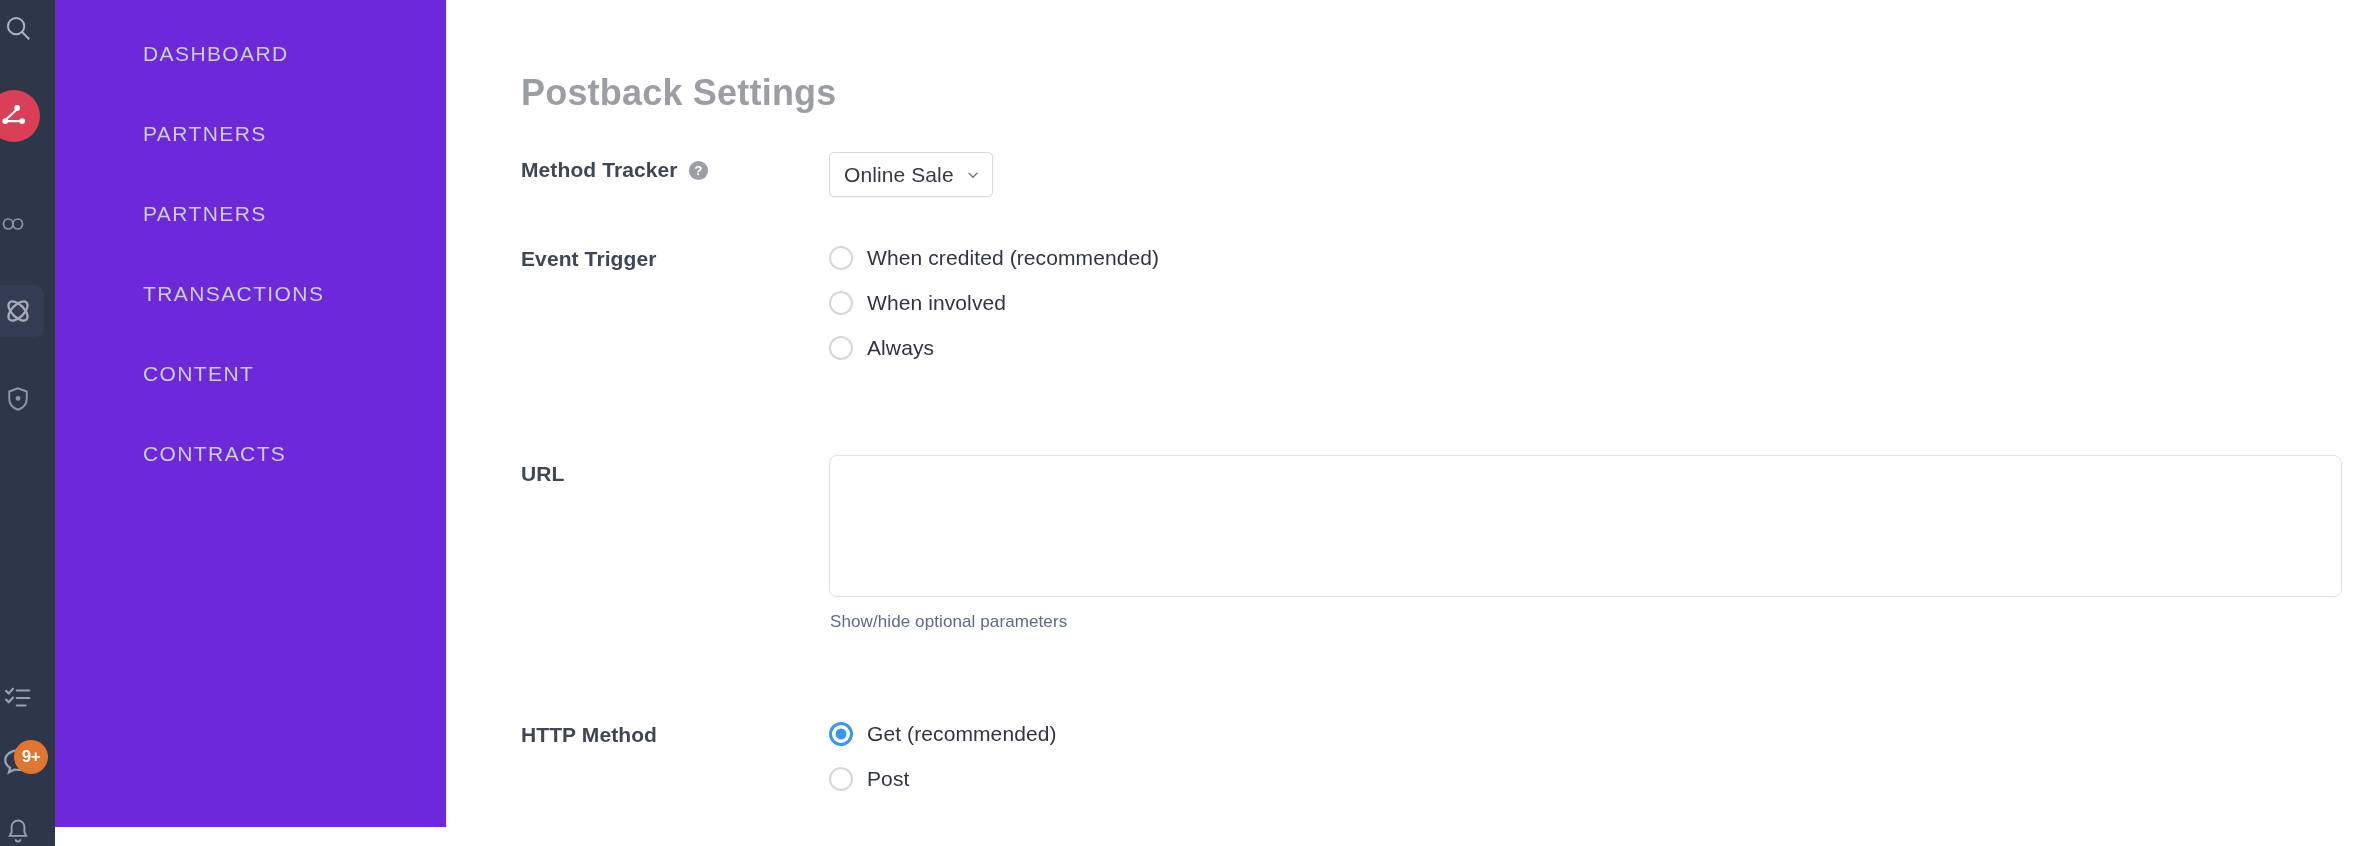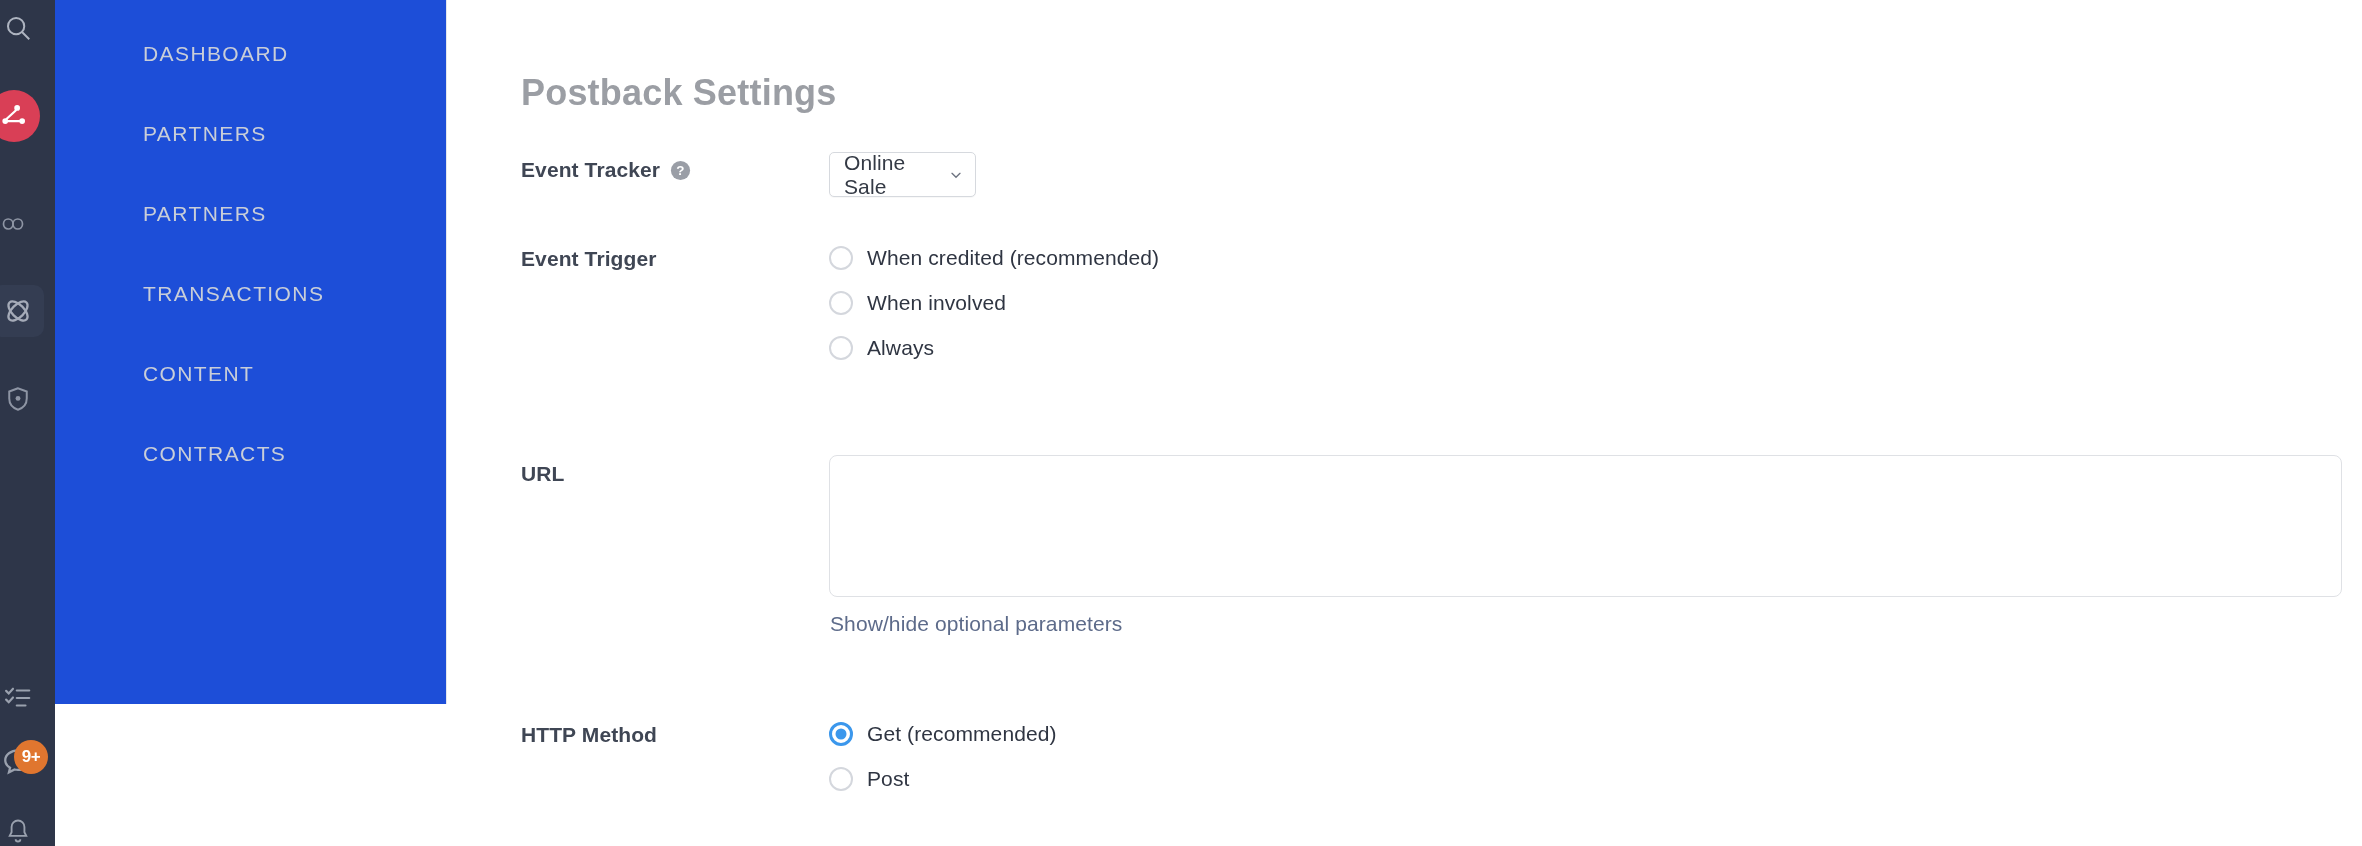--- a/index.html
+++ b/index.html
@@ -68,22 +68,22 @@
     align-items: center;
     justify-content: center;
     letter-spacing: -0.5px;
     z-index: 5;
   }
 
   
   .nav-sidebar {
     width: 392px;
     flex: 0 0 392px;
-    height: 704px;
-    background: #1d4ed8;
+    height: 827px;
+    background: #6d28d9;
     border-right: 1px solid #e3e6ec;
     padding-top: 14px;
     position: relative;
   }
   .nav-item {
     height: 80px;
     line-height: 80px;
     padding-left: 88px;
     color: #c9ced8;
     font-size: 21px;
@@ -127,21 +127,21 @@
     display: inline-flex;
     width: 23px;
     height: 23px;
   }
 
   
   .select-box {
     position: absolute;
     left: 382px;
     top: 152px;
-    width: 147px;
+    width: 164px;
     height: 45px;
     border: 1px solid #d6d9de;
     border-radius: 5px;
     background: #ffffff;
     display: flex;
     align-items: center;
     padding: 0 11px 0 14px;
     justify-content: space-between;
     box-shadow: 0 1px 1px rgba(0,0,0,0.03);
   }
@@ -207,21 +207,21 @@
     font-family: "Liberation Sans", sans-serif;
     font-size: 20px;
     color: #2f3542;
     padding: 12px 14px;
     outline: none;
   }
   .link-show-hide {
     position: absolute;
     left: 383px;
     top: 612px;
-    font-size: 21px;
+    font-size: 17px;
     color: #5d6b8a;
     text-decoration: none;
     letter-spacing: 0.1px;
   }
 </style>
 </head>
 <body>
 
 <div class="app">
 
@@ -298,21 +298,21 @@
     <div class="nav-item">TRANSACTIONS</div>
     <div class="nav-item">CONTENT</div>
     <div class="nav-item">CONTRACTS</div>
   </nav>
 
   <main class="content">
 
     <h1 class="page-title">Postback Settings</h1>
 
     <div class="row-label" style="top:158px;">
-      <span>Event Tracker</span>
+      <span>Method Tracker</span>
       <span class="help-icon">
         <svg width="23" height="23" viewBox="0 0 24 24">
           <circle cx="12" cy="12" r="10" fill="#9a9ea6"></circle>
           <text x="12" y="17" text-anchor="middle" font-size="14" font-weight="bold" fill="#ffffff" font-family="Liberation Sans, sans-serif">?</text>
         </svg>
       </span>
     </div>
 
     <div class="select-box">
       <span class="select-value">Online Sale</span>

